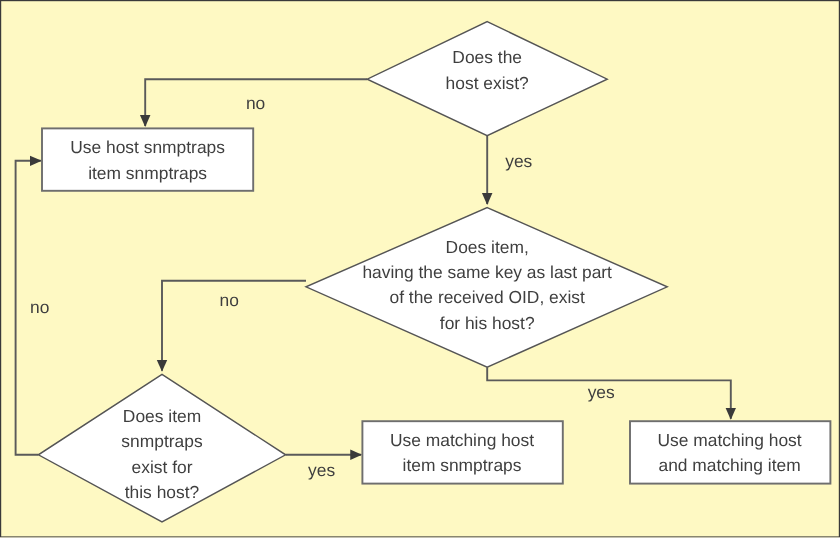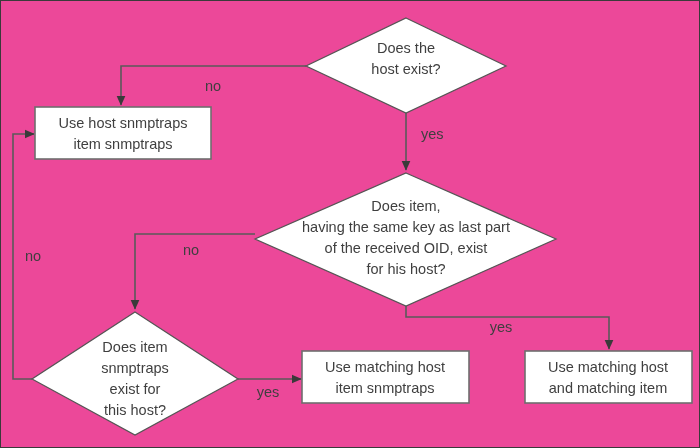--- a/index.html
+++ b/index.html
@@ -4,21 +4,21 @@
 <style>
   html, body {
     margin: 0;
     padding: 0;
     background: #ffffff;
   }
   #canvas {
     position: relative;
     width: 700px;
     height: 448px;
-    background: #ec4899;
+    background: #fef9c3;
     box-sizing: border-box;
     border: 1.5px solid #3a3a3a;
     overflow: hidden;
     font-family: "Liberation Sans", sans-serif;
   }
   #flow {
     display: block;
     width: 700px;
     height: 448px;
   }

